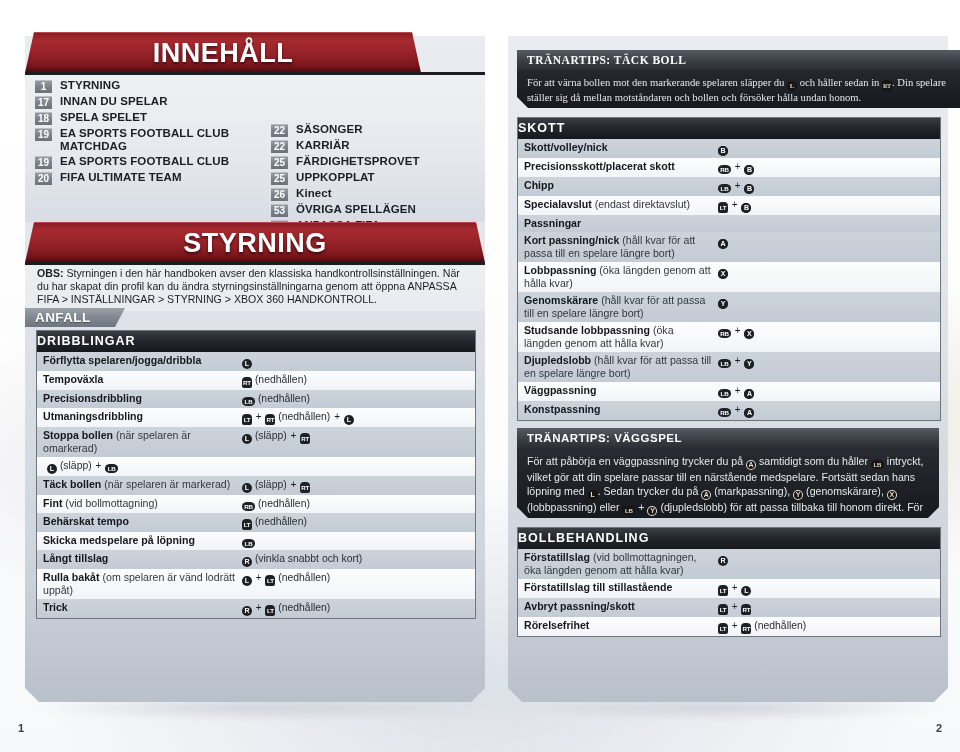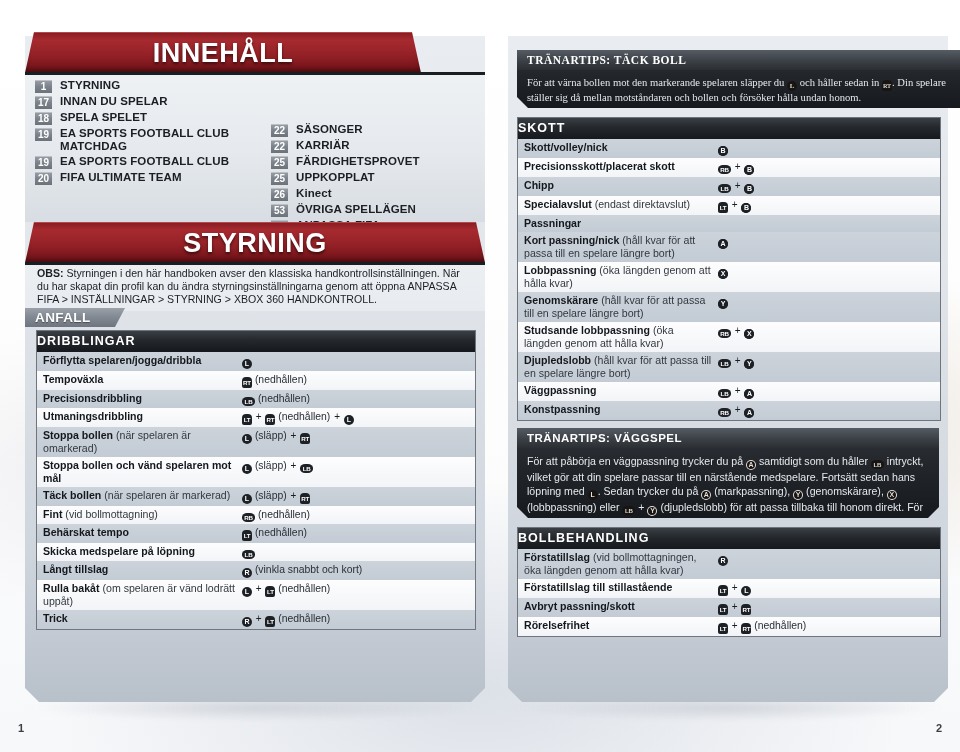--- a/index.html
+++ b/index.html
@@ -307,21 +307,20 @@
         </div>
         <div class="row even">
           <div class="lbl"><b>Utmaningsdribbling</b></div>
           <div class="val"><span class="g btn-trigger">LT</span><span class="plus"> + </span><span class="g btn-trigger">RT</span><span class="paren"> (nedhållen) </span><span class="plus"> + </span><span class="g btn-stick">L</span></div>
         </div>
         <div class="row odd">
           <div class="lbl"><b>Stoppa bollen</b><span class="note"> (när spelaren är omarkerad)</span></div>
           <div class="val"><span class="g btn-stick">L</span><span class="paren"> (släpp) </span><span class="plus"> + </span><span class="g btn-trigger">RT</span></div>
         </div>
         <div class="row even">
-          <div class="lbl"><b>Stoppa bollen och vänd spelaren mot mål</b></div>
           <div class="val"><span class="g btn-stick">L</span><span class="paren"> (släpp) </span><span class="plus"> + </span><span class="g btn-shoulder">LB</span></div>
         </div>
         <div class="row odd">
           <div class="lbl"><b>Täck bollen</b><span class="note"> (när spelaren är markerad)</span></div>
           <div class="val"><span class="g btn-stick">L</span><span class="paren"> (släpp) </span><span class="plus"> + </span><span class="g btn-trigger">RT</span></div>
         </div>
         <div class="row even">
           <div class="lbl"><b>Fint</b><span class="note"> (vid bollmottagning)</span></div>
           <div class="val"><span class="g btn-shoulder">RB</span><span class="paren"> (nedhållen) </span></div>
         </div>

